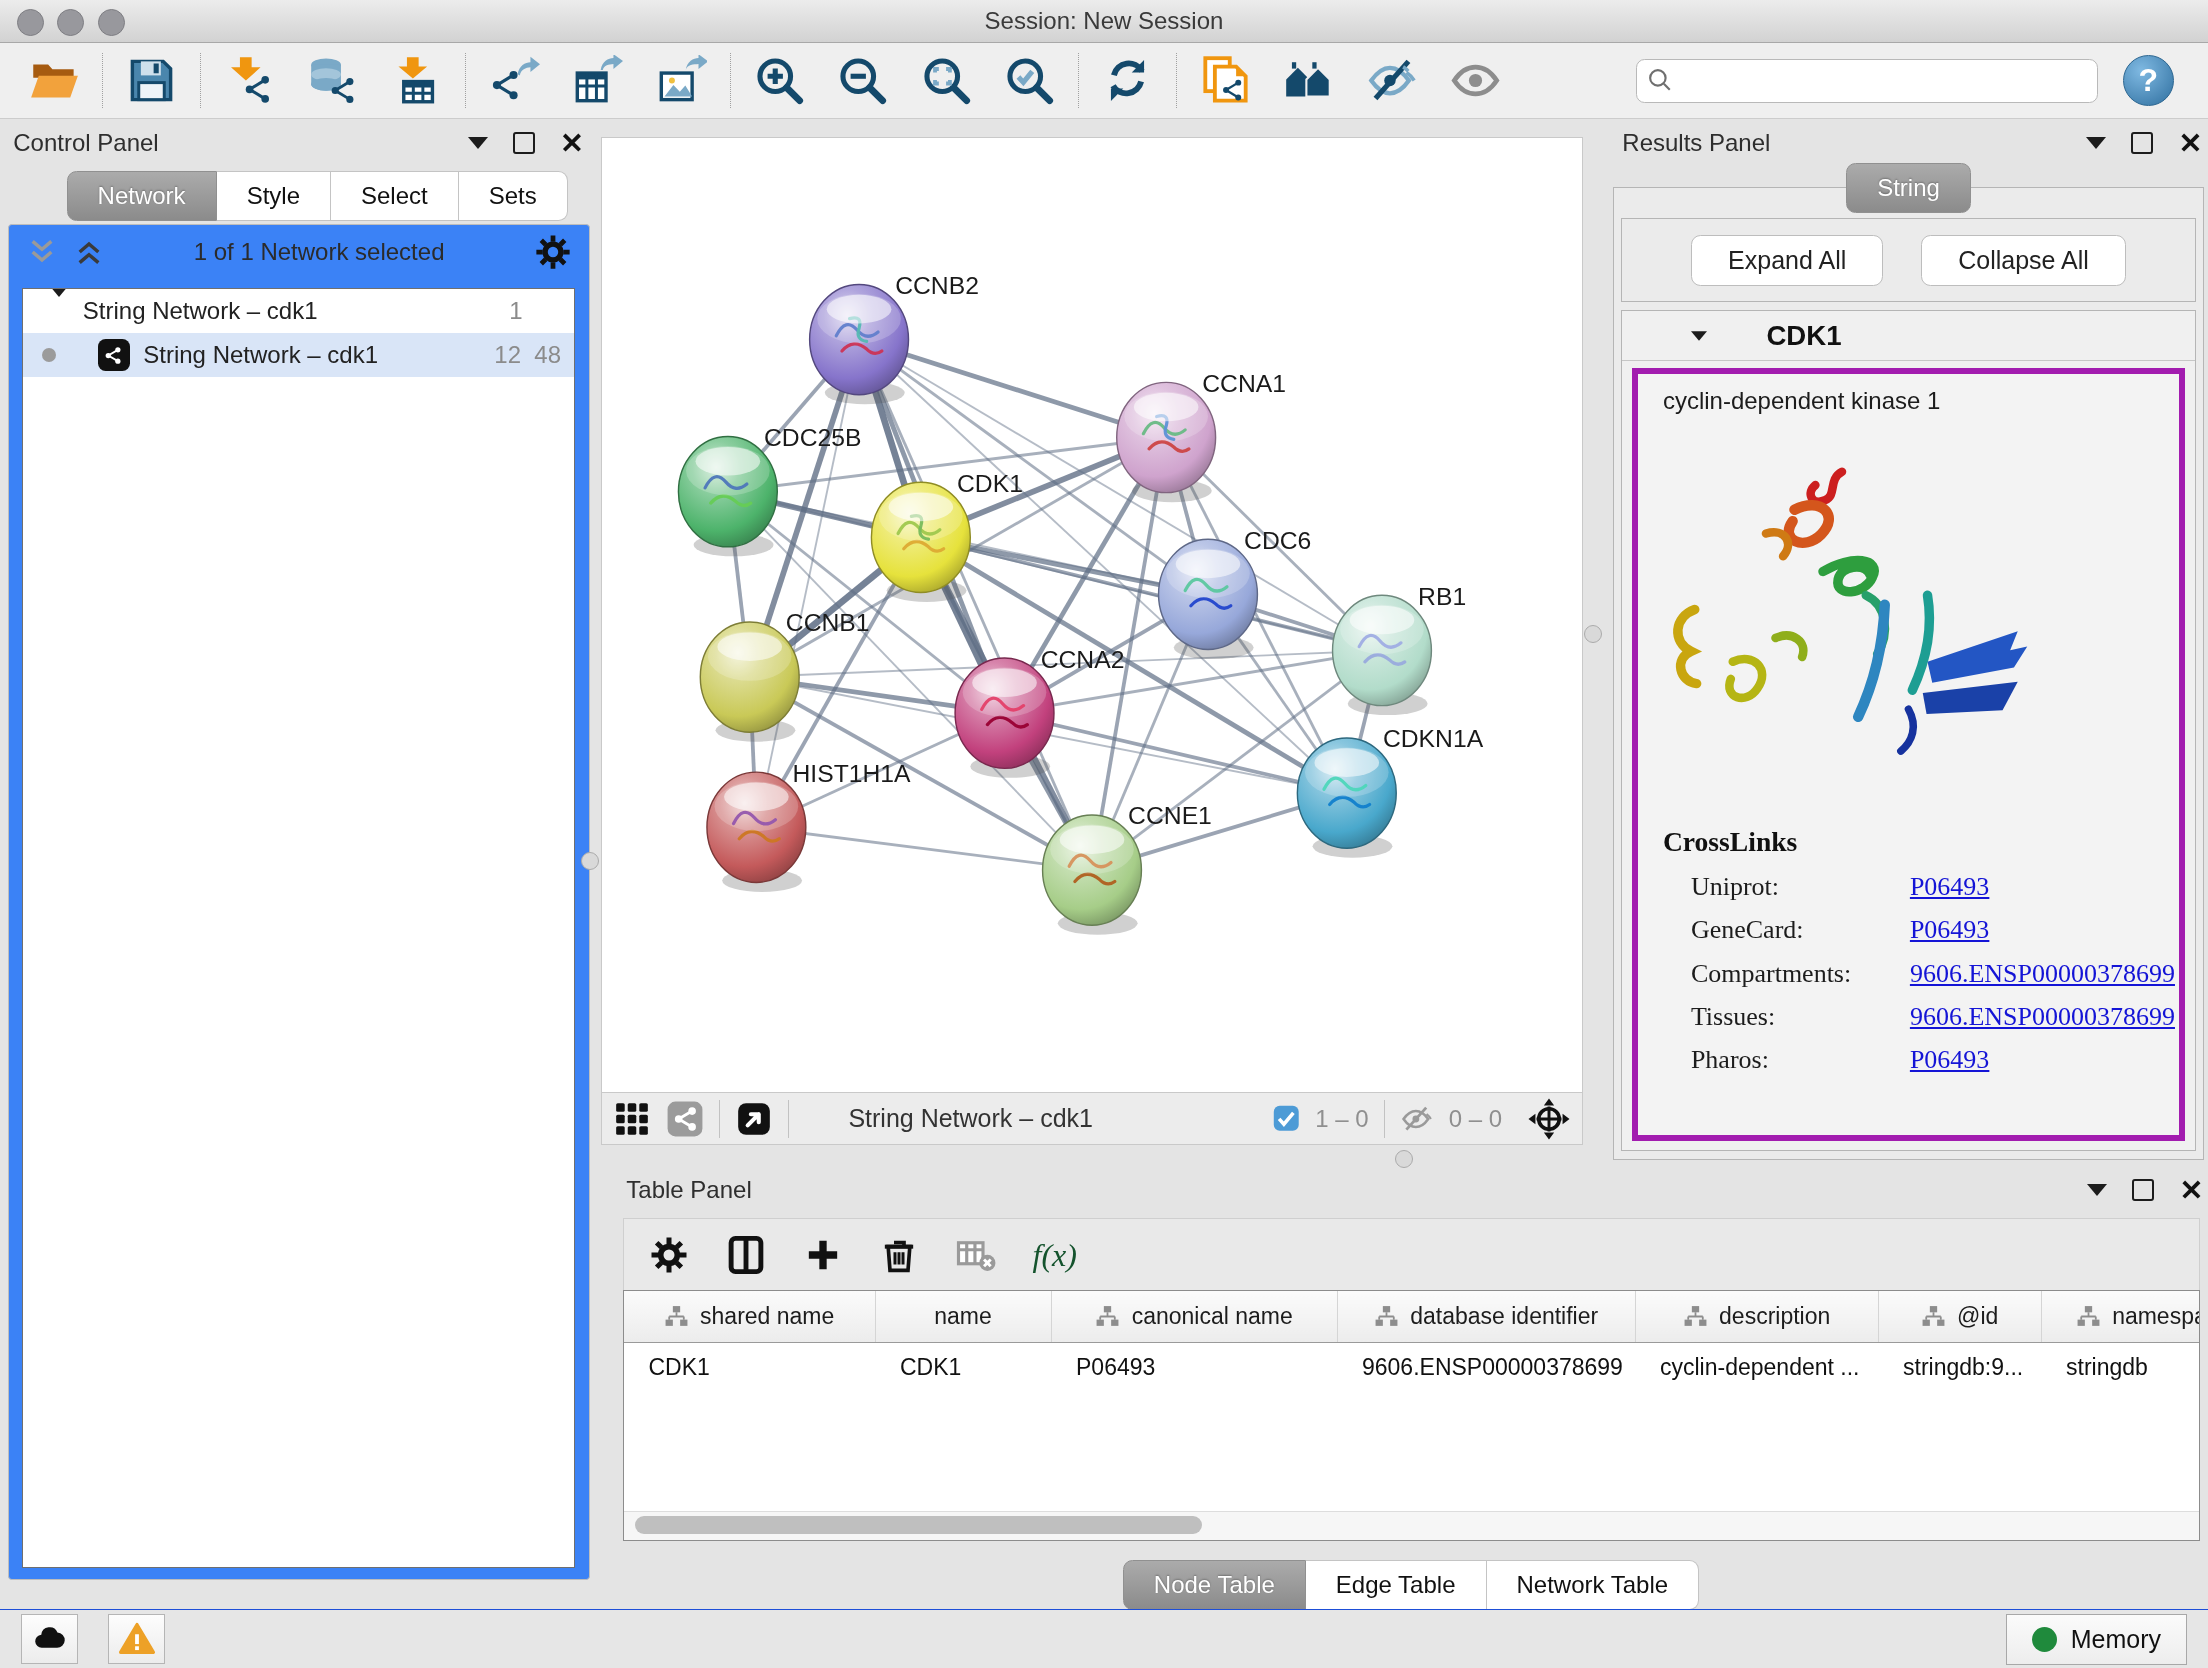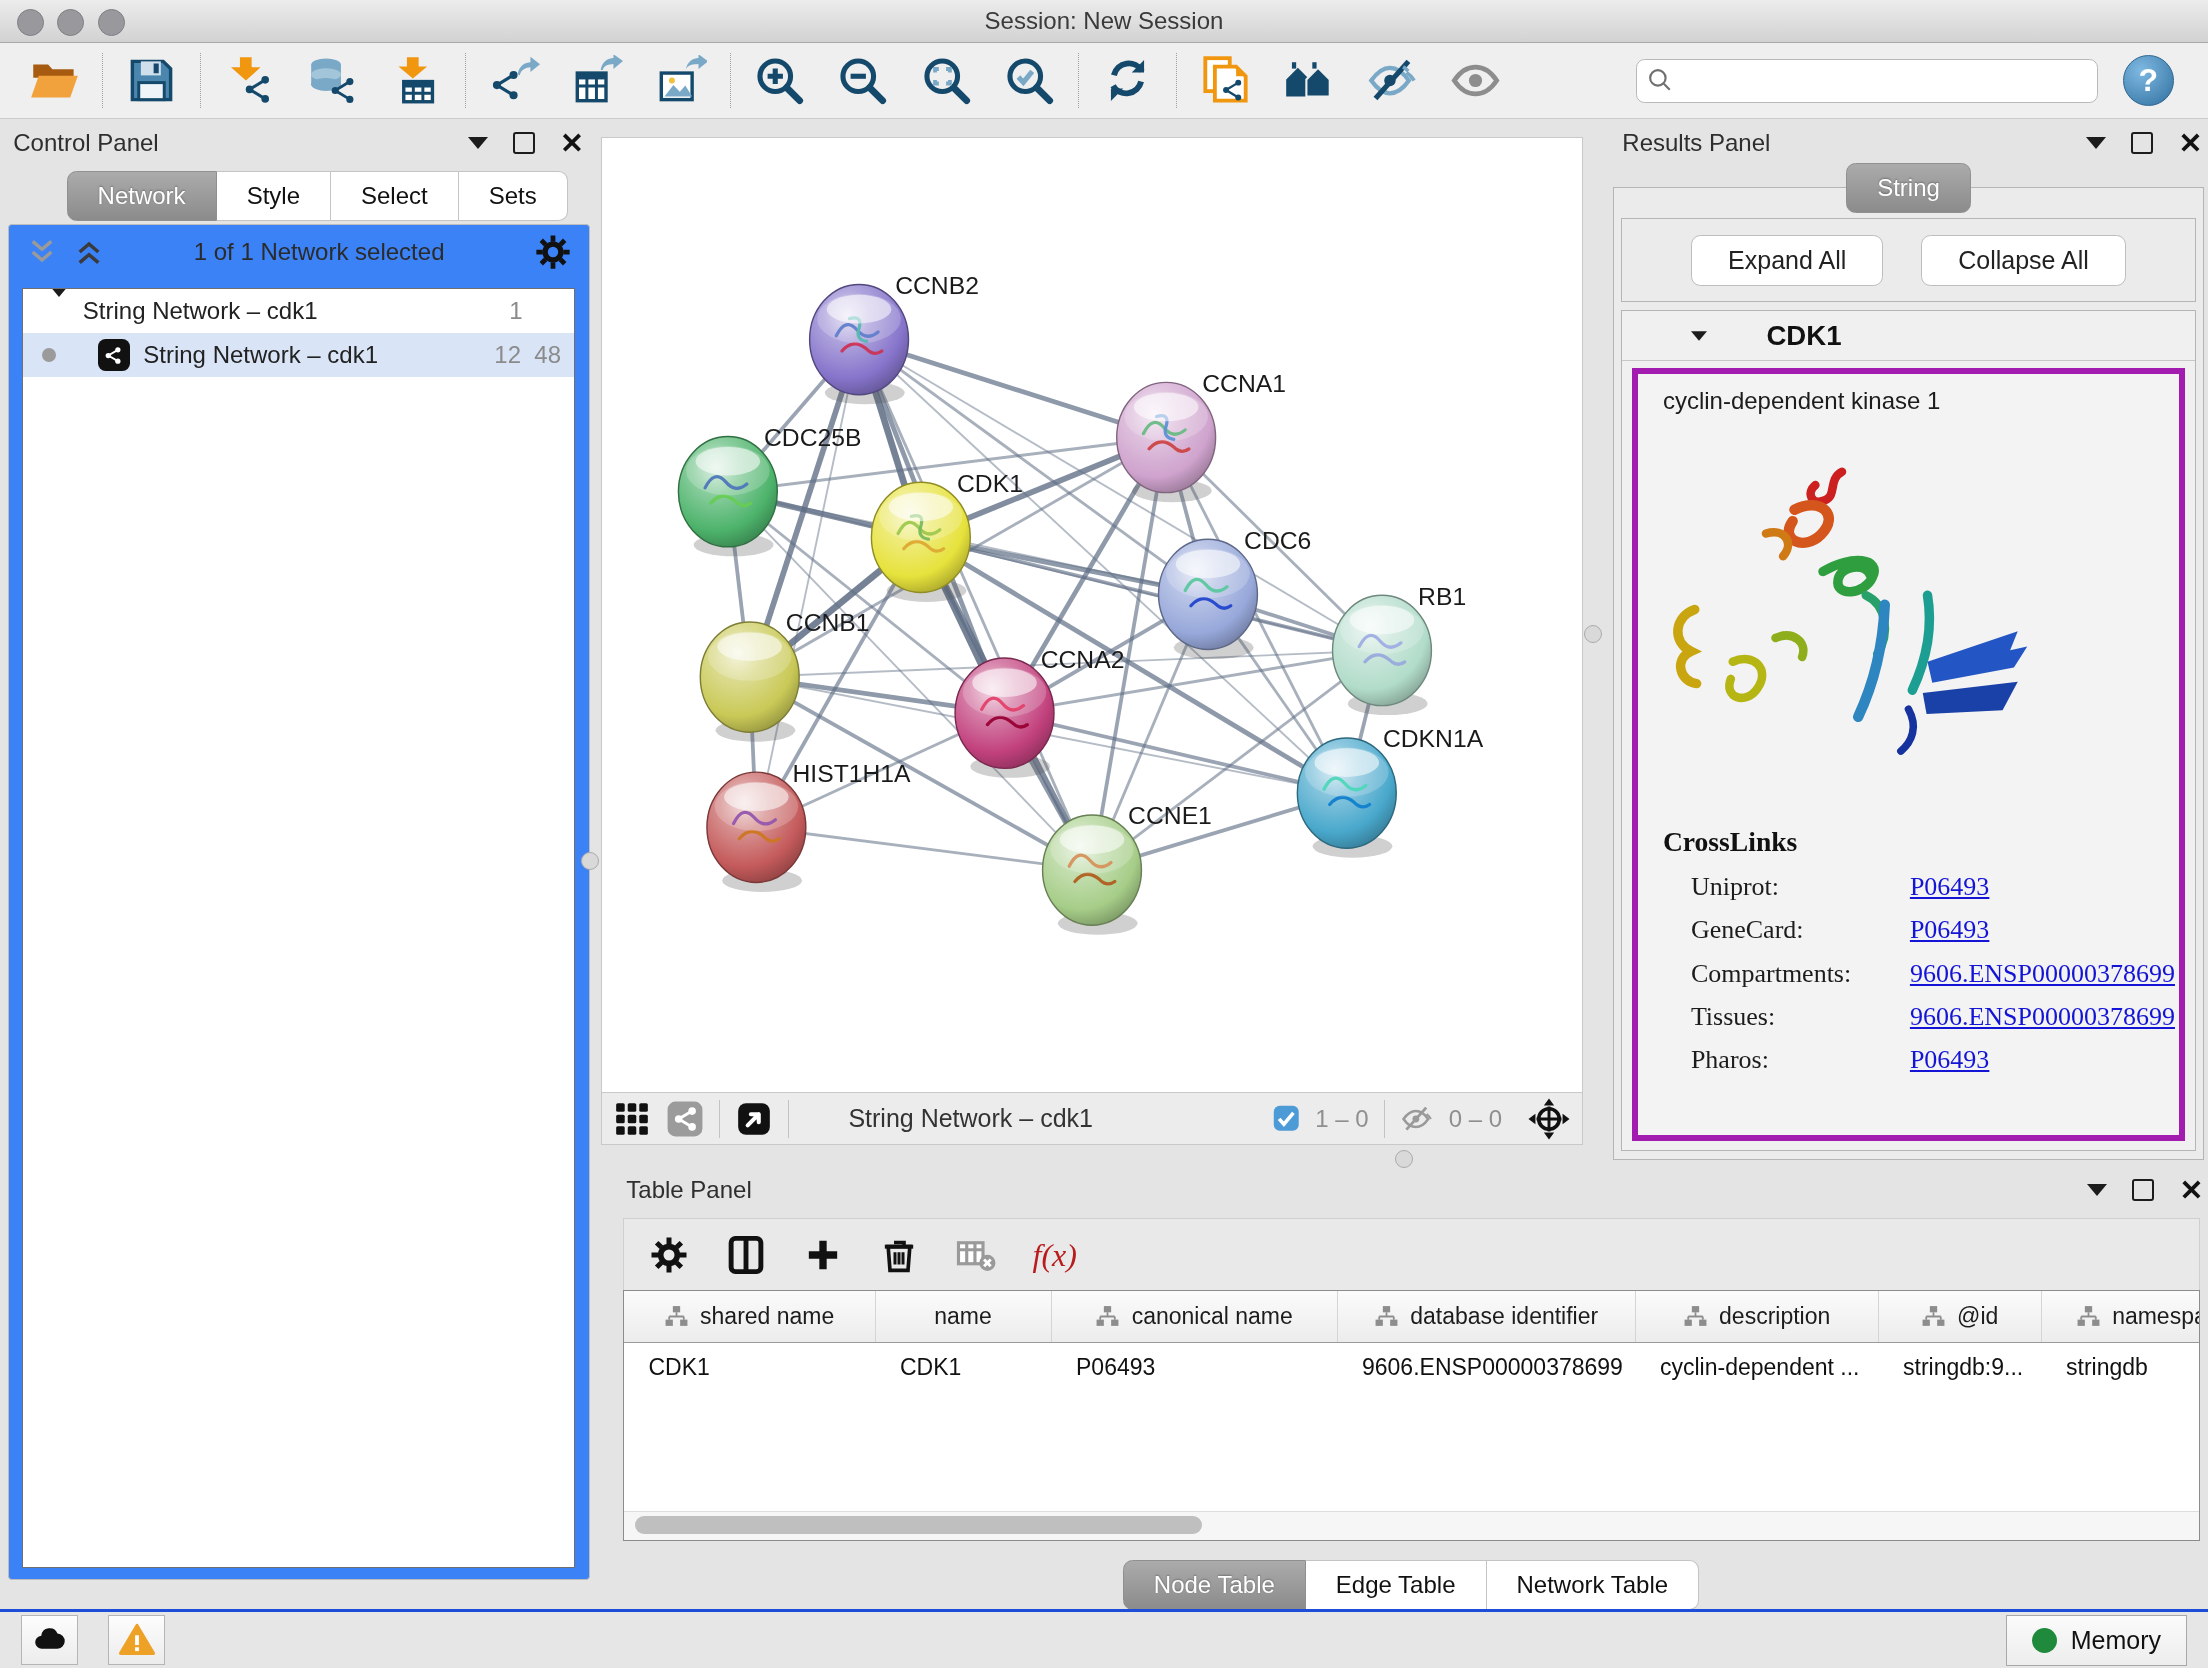--- a/index.html
+++ b/index.html
@@ -97,37 +97,37 @@
   .xl-head{font-family:"Liberation Serif",serif;font-weight:bold;font-size:27.6px;color:#111;
     padding:17px 0 7.6px 25px;}
   .xl-row{display:flex;font-family:"Liberation Serif",serif;font-size:26px;padding:6.7px 0 6.7px 53px;}
   .xl-label{width:219px;color:#1c1c1c;}
   .xl-link{color:#1414d6;text-decoration:underline;}
 
   
   .table-panel{position:absolute;left:613px;top:1172px;width:1596px;height:445px;}
   .tp-toolbar{position:absolute;left:9.5px;top:46px;height:72px;right:9.5px;background:#e9e9e9;
     border:1px solid #cfcfcf;border-bottom:none;display:flex;align-items:center;gap:36px;padding:0 25px;}
-  .tp-toolbar .fx{font-family:"Liberation Serif",serif;font-style:italic;font-size:32px;color:#b91c1c;}
+  .tp-toolbar .fx{font-family:"Liberation Serif",serif;font-style:italic;font-size:32px;color:#14532d;}
   .tp-tablebox{position:absolute;left:9.5px;right:9.5px;top:118px;height:249px;background:#fff;
     border:1.9px solid #8c8c8c;overflow:hidden;}
   table.ntable{border-collapse:collapse;table-layout:fixed;width:1609px;}
   .ntable th{height:49px;background:linear-gradient(#fbfbfb,#ececec);border-bottom:1.9px solid #9a9a9a;
     border-right:1px solid #d5d5d5;font-size:23px;font-weight:normal;color:#1c1c1c;}
   .ntable th .hcell{display:flex;align-items:center;justify-content:center;gap:11.4px;}
   .ntable td{height:48px;font-size:23px;color:#111;padding:0 0 0 25px;white-space:nowrap;
     overflow:hidden;vertical-align:middle;}
   .tp-hscroll{position:absolute;left:0;right:0;bottom:0;height:28.5px;background:#f6f6f6;
     border-top:1px solid #ddd;}
   .tp-thumb{position:absolute;left:11.4px;top:4.8px;width:36%;height:18px;border-radius:9.5px;background:#bfbfbf;}
   .tp-tabs{position:absolute;left:0;right:0;top:388px;display:flex;justify-content:center;}
 
   
   .statusbar{position:absolute;left:0;top:1609px;width:100%;height:59px;background:#e6e6e6;
-    border-top:3px solid #1d4ed8;display:flex;align-items:center;padding:0 21px;box-sizing:border-box;gap:30px;}
+    border-top:1px solid #1d4ed8;display:flex;align-items:center;padding:0 21px;box-sizing:border-box;gap:30px;}
   .sb-btn{width:55px;height:48px;border:1.9px solid #b5b5b5;background:linear-gradient(#fdfdfd,#ececec);
     display:flex;align-items:center;justify-content:center;}
   .memory-btn{margin-left:auto;height:49px;border:1.9px solid #a8a8a8;background:linear-gradient(#fbfbfb,#ededed);
     display:flex;align-items:center;gap:13.3px;padding:0 25px;font-size:25px;color:#111;}
   .mem-dot{width:25px;height:25px;border-radius:50%;background:#1f8a3c;}
 
   .split-dot{position:absolute;width:16px;height:16px;border-radius:50%;background:#d9d9d9;
     border:1px solid #ababab;z-index:5;}
 </style>
 </head>

